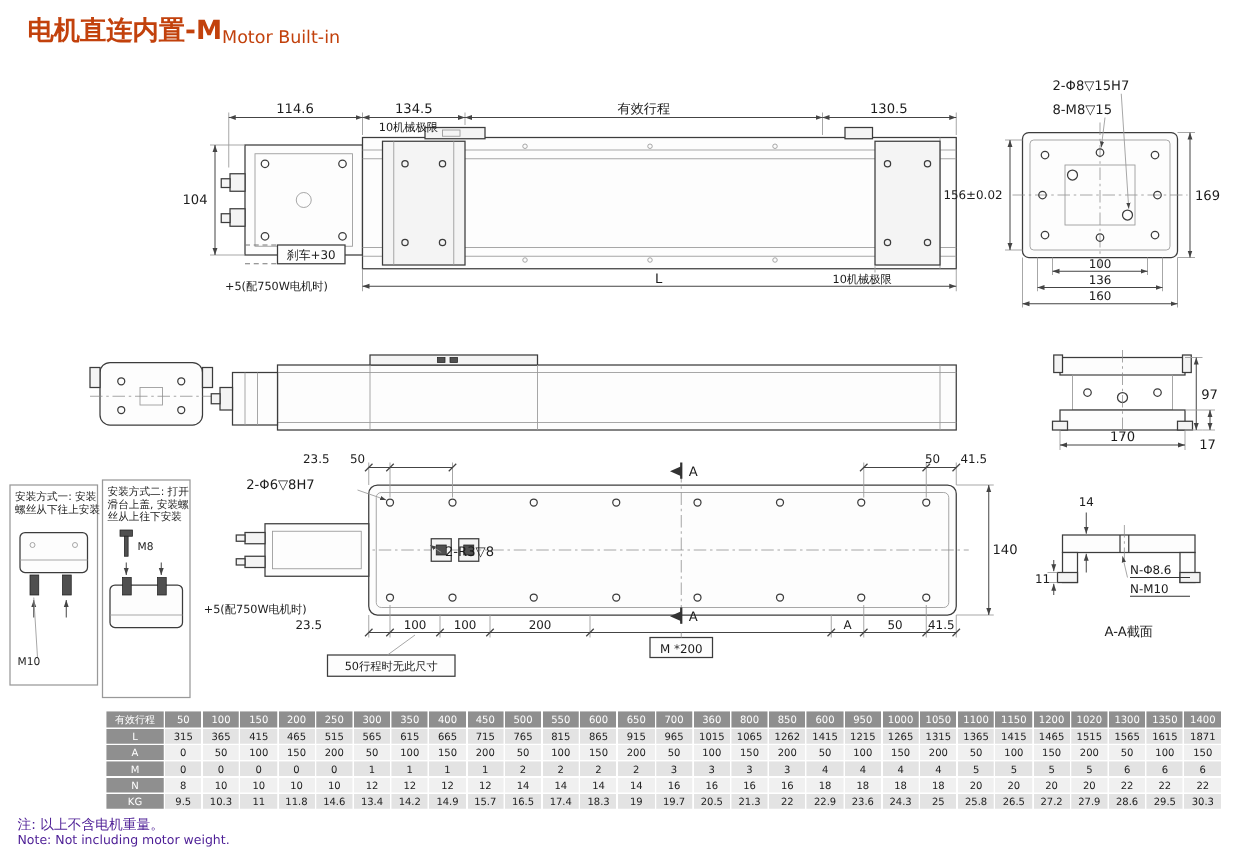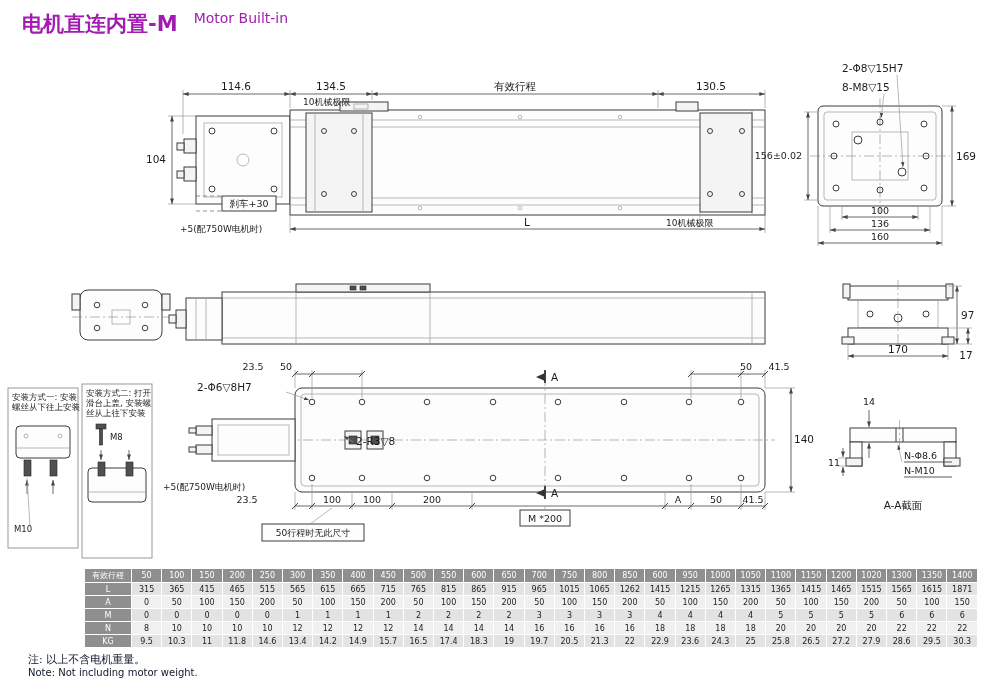--- a/index.html
+++ b/index.html
@@ -1,18 +1,18 @@
 <!DOCTYPE html>
 <html><head>
 <meta charset="utf-8">
 <style>
   html,body{margin:0;padding:0;background:#fff}
   .page{position:relative;width:1000px;height:694px;background:#fff;overflow:hidden;
         font-family:"DejaVu Sans","Liberation Sans",sans-serif}
-  .title{position:absolute;left:22px;top:10px;display:flex;align-items:flex-start;gap:16px;color:#a21caf}
+  .title{position:absolute;left:22px;top:10px;display:flex;align-items:flex-end;gap:0;color:#c2410c}
   .t-zh{font-size:21px;font-weight:bold}
   .t-en{font-size:14px;font-weight:normal}
   .draw{position:absolute;left:0;top:0}
   .draw text{font-family:"DejaVu Sans","Liberation Sans",sans-serif;fill:#1c1c1c}
   .ln{stroke:#3c3c3c;stroke-width:1;fill:none}
   .lnf{stroke:#3c3c3c;stroke-width:1;fill:#fdfdfd}
   .lnf2{stroke:#3c3c3c;stroke-width:1;fill:#f4f4f4}
   .lt{stroke:#9a9a9a;stroke-width:0.7;fill:none}
   .cl{stroke:#888;stroke-width:0.6;fill:none;stroke-dasharray:10 3 2 3}
   .dim{stroke:#444;stroke-width:0.8;fill:none}
@@ -24,21 +24,21 @@
   .s{font-size:9px}
   .s8{font-size:8.5px}
   .tbl-wrap{position:absolute;left:84px;top:568px;width:894px}
   .spec{border-collapse:collapse;table-layout:fixed;width:894px;font-size:8px}
   .spec td{border:1px solid #fff;text-align:center;padding:1px 0;height:10px;overflow:hidden;
            white-space:nowrap;color:#222}
   .spec tr.head td{background:#8f8f8f;color:#fff}
   .spec td.lbl{background:#8f8f8f;color:#fff;width:46px}
   .spec tr:nth-child(even) td:not(.lbl){background:#e3e3e3}
   .spec tr:nth-child(odd):not(.head) td:not(.lbl){background:#f0f0f0}
-  .notes{position:absolute;left:28px;top:652px;color:#0f172a}
+  .notes{position:absolute;left:14px;top:652px;color:#4c1d95}
   .n-zh{font-size:11px}
   .n-en{font-size:10px}
 </style>
 </head>
 <body>
 
 <div class="page">
 
   <div class="title">
     <span class="t-zh">电机直连内置-M</span>
@@ -423,21 +423,21 @@
             <td>250</td>
             <td>300</td>
             <td>350</td>
             <td>400</td>
             <td>450</td>
             <td>500</td>
             <td>550</td>
             <td>600</td>
             <td>650</td>
             <td>700</td>
-            <td>750</td>
+            <td>360</td>
             <td>800</td>
             <td>850</td>
             <td>600</td>
             <td>950</td>
             <td>1000</td>
             <td>1050</td>
             <td>1100</td>
             <td>1150</td>
             <td>1200</td>
             <td>1020</td>

